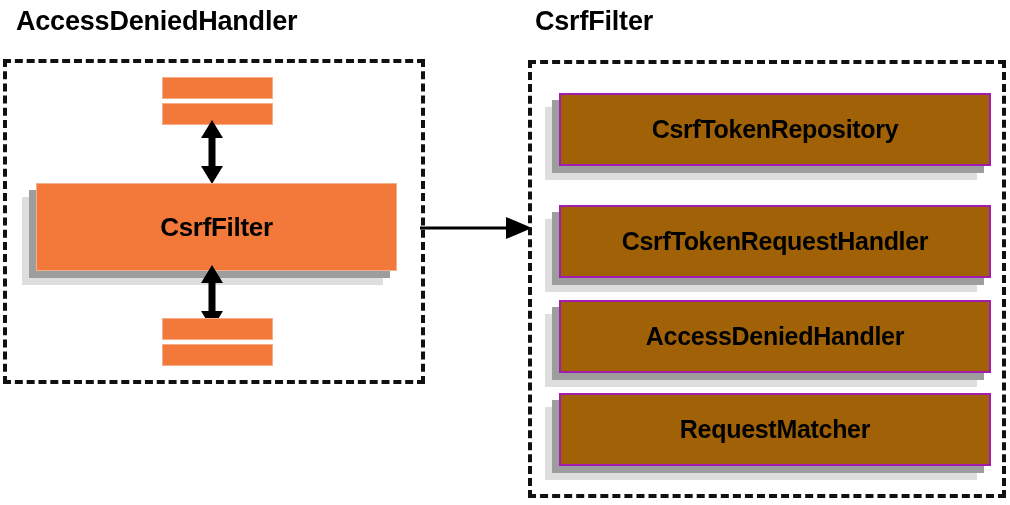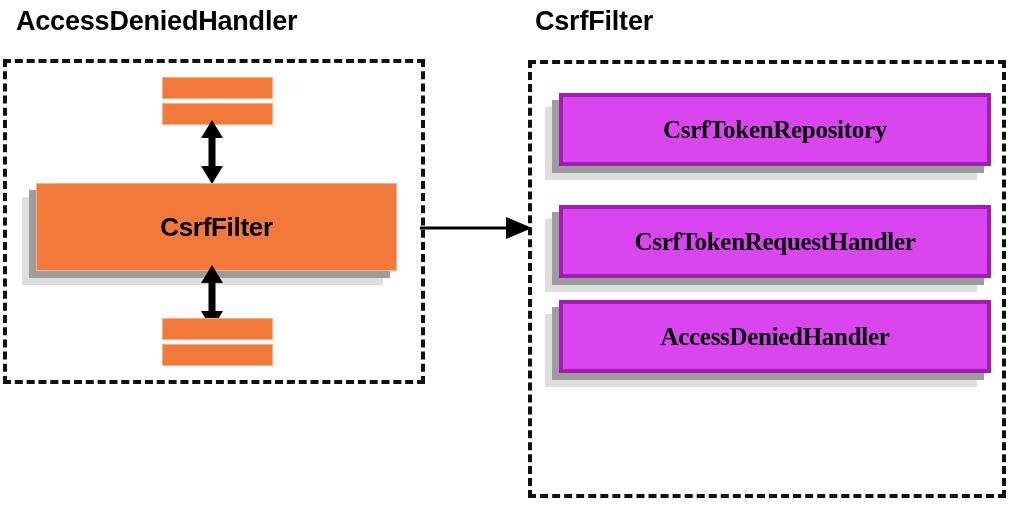--- a/index.html
+++ b/index.html
@@ -87,23 +87,22 @@
   #card-csrffilter {
     left: 36px;
     top: 183px;
     width: 361px;
     height: 88px;
   }
   #card-csrffilter .label { font-size: 26px; }
 
   
   .card-blue .face {
-    background: #d946ef;
-    border: 4px solid #a21caf;
-    font-family: Liberation Serif, serif;
+    background: #a16207;
+    border: 2px solid #a21caf;
   }
   .card-blue { left: 559px; width: 432px; height: 73px; }
   #card-blue-0 { top: 93px; }
   #card-blue-1 { top: 205px; }
   #card-blue-2 { top: 293px; margin-top: 7px; }
   #card-blue-3 { top: 393px; }
 
   
   .stub-bar {
     position: absolute;
@@ -189,14 +188,21 @@
   </div>
 
   <div class="card card-blue" id="card-blue-2">
     <div class="shadow-far"></div>
     <div class="shadow-near"></div>
     <div class="face">
       <span class="label">AccessDeniedHandler</span>
     </div>
   </div>
 
+  <div class="card card-blue" id="card-blue-3">
+    <div class="shadow-far"></div>
+    <div class="shadow-near"></div>
+    <div class="face">
+      <span class="label">RequestMatcher</span>
+    </div>
+  </div>
 
 </div>
 
 </body></html>

